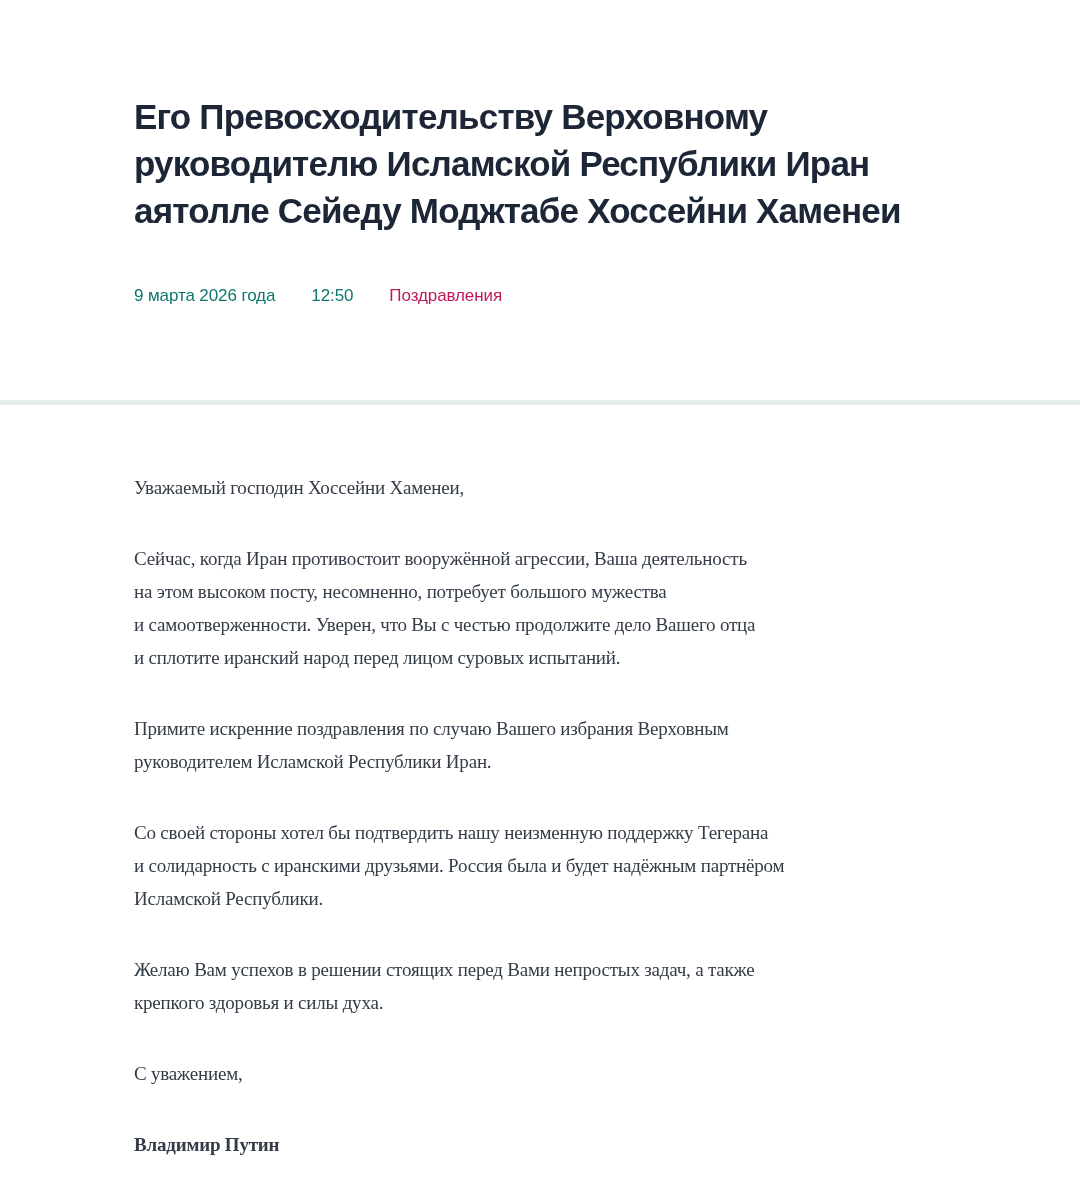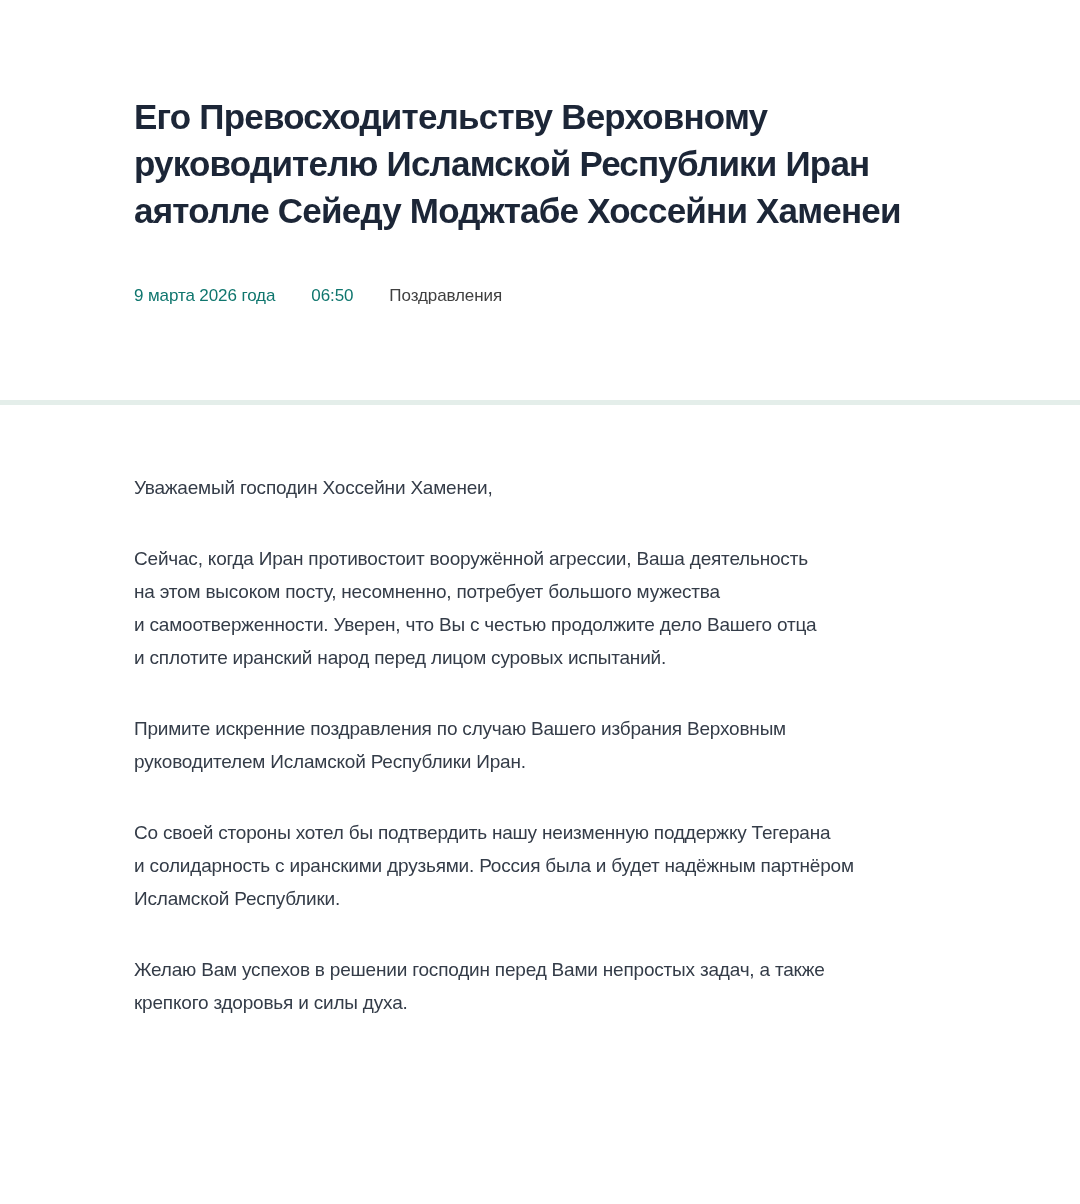--- a/index.html
+++ b/index.html
@@ -33,36 +33,37 @@
     align-items: baseline;
     margin-top: 52px;
     font-size: 17px;
     letter-spacing: -0.1px;
   }
   .meta-date, .meta-time {
     color: #0f766e;
     margin-right: 36px;
   }
   .meta-category {
-    color: #404040;
+    color: #be185d;
     text-decoration: none;
     cursor: pointer;
   }
   .divider {
     margin-top: 94px;
     width: 1080px;
     height: 5px;
     background: #e4eeea;
   }
   .letter-body {
     margin-top: 66px;
     font-size: 19px;
     line-height: 33px;
     letter-spacing: -0.2px;
     color: #343c48;
+    font-family: Liberation Serif, serif;
   }
   .letter-body p {
     white-space: pre-line;
     margin-bottom: 38px;
   }
   .letter-body p.signature {
     font-weight: bold;
     margin-bottom: 0;
   }
 </style>
@@ -72,35 +73,37 @@
 <div class="page">
 
   <div class="content">
 
     <h1 class="article-title">Его Превосходительству Верховному
 руководителю Исламской Республики Иран
 аятолле Сейеду Моджтабе Хоссейни Хаменеи</h1>
 
     <div class="meta-row">
       <span class="meta-date">9 марта 2026 года</span>
-      <span class="meta-time">06:50</span>
+      <span class="meta-time">12:50</span>
       <a class="meta-category">Поздравления</a>
     </div>
   </div>
 
   <div class="divider"></div>
 
   <div class="content letter-body">
     <p>Уважаемый господин Хоссейни Хаменеи,</p>
     <p>Сейчас, когда Иран противостоит вооружённой агрессии, Ваша деятельность
 на этом высоком посту, несомненно, потребует большого мужества
 и самоотверженности. Уверен, что Вы с честью продолжите дело Вашего отца
 и сплотите иранский народ перед лицом суровых испытаний.</p>
     <p>Примите искренние поздравления по случаю Вашего избрания Верховным
 руководителем Исламской Республики Иран.</p>
     <p>Со своей стороны хотел бы подтвердить нашу неизменную поддержку Тегерана
 и солидарность с иранскими друзьями. Россия была и будет надёжным партнёром
 Исламской Республики.</p>
-    <p>Желаю Вам успехов в решении господин перед Вами непростых задач, а также
+    <p>Желаю Вам успехов в решении стоящих перед Вами непростых задач, а также
 крепкого здоровья и силы духа.</p>
+    <p>С уважением,</p>
+    <p class="signature">Владимир Путин</p>
   </div>
 
 </div>
 
 </body></html>

